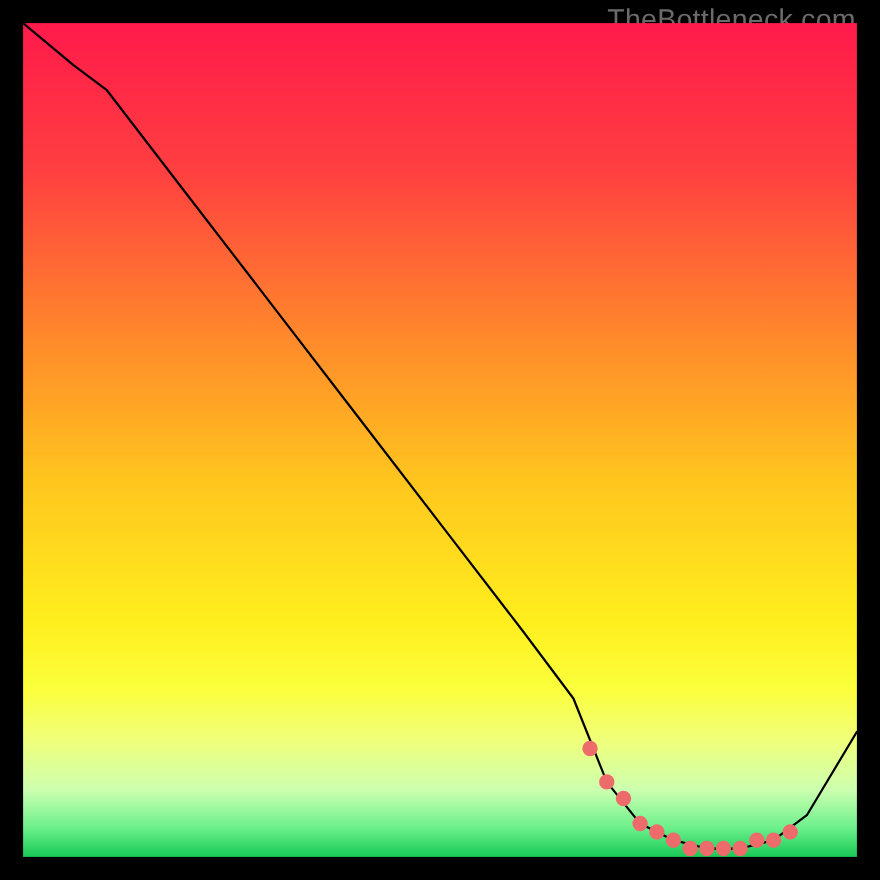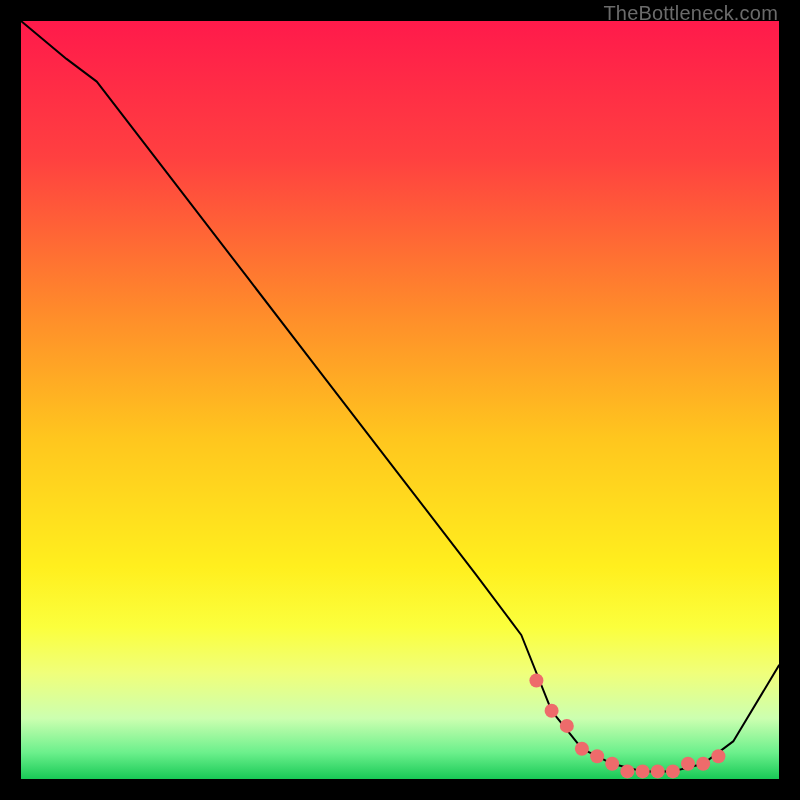--- a/index.html
+++ b/index.html
@@ -23,21 +23,21 @@
     top: 21px;
     width: 758px;
     height: 758px;
     
   }
   .watermark {
     position: absolute;
     top: 2px;
     right: 22px;
     color: #6b6b6b;
-    font-size: 20px;
+    font-size: 26px;
     font-weight: 500;
     letter-spacing: 0.2px;
     user-select: none;
     text-align: center;
   }
   svg { display: block; }
 </style>
 </head>
 <body>
 

